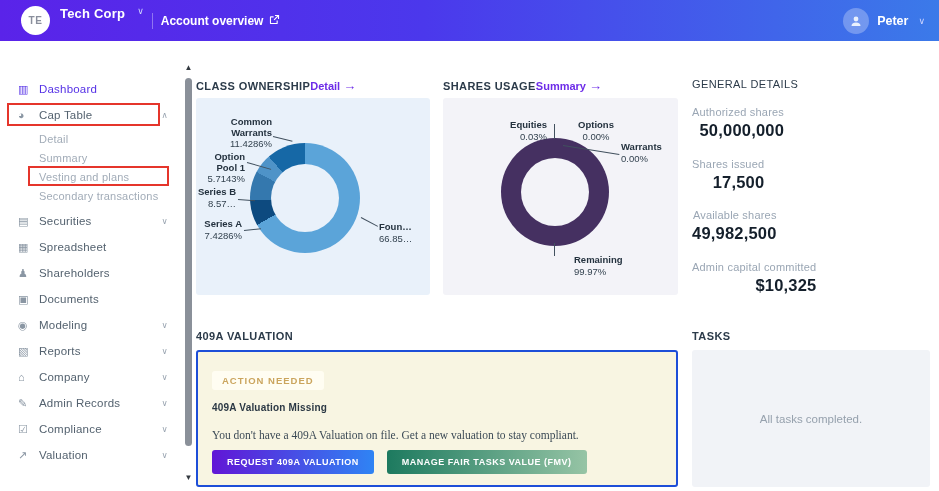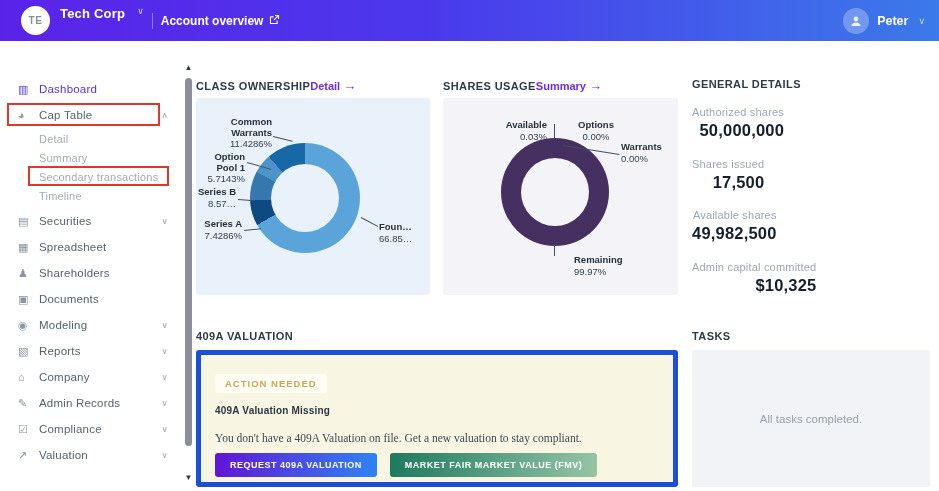--- a/index.html
+++ b/index.html
@@ -99,30 +99,30 @@
   .ln-op { left:51px;  top:64px;  width:25px; transform:rotate(16deg); }
   .ln-sb { left:42px;  top:101px; width:17px; transform:rotate(4deg); }
   .ln-sa { left:48px;  top:132px; width:17px; transform:rotate(-6deg); }
   .ln-f  { left:165px; top:119px; width:19px; transform:rotate(28deg); }
   .ln-eq { left:111px; top:26px;  width:1px; height:15px; }
   .ln-wr { left:120px; top:47px;  width:57px; transform:rotate(9deg); }
   .ln-rm { left:111px; top:145px; width:1px; height:13px; }
 
   
   .general { position:absolute; left:692px; top:78px; width:247px; }
-  .gd-title { font-size:11px; font-weight:bold; letter-spacing:.4px; color:#2c3b4a; }
+  .gd-title { font-size:11px; font-weight:normal; letter-spacing:.4px; color:#2c3b4a; }
   .gd-field { position:absolute; left:0;text-align:right; }
   .gd-label { font-size:11px; color:#9aa6b4; letter-spacing:.2px; }
   .gd-value { font-size:16.5px; font-weight:bold; color:#141f2b; margin-top:3px; letter-spacing:.2px; }
   .gd-f0 { top:28px; } .gd-f1 { top:80px; } .gd-f2 { top:131px; } .gd-f3 { top:183px; }
 
   
   .card-409a {
     left:196px; top:350px; width:482px; height:137px;
-    background:#f8f5e2; border:5px solid #1d4ed8;
+    background:#f8f5e2; border:2px solid #1d4ed8;
   }
   .badge {
     position:absolute; left:14px; top:19px; background:#fffdf2; border-radius:3px;
     padding:4px 10px; font-size:9.5px; font-weight:bold; letter-spacing:1px; color:#cba55e;
   }
   .v-heading { position:absolute; left:14px; top:50px; font-size:10px; font-weight:bold; color:#2b3844; letter-spacing:.2px; }
   .v-body { position:absolute; left:14px; top:77px; font-size:11.5px; color:#3c4a56;font-family:Liberation Serif, serif; }
   .v-buttons { position:absolute; left:14px; top:98px; display:flex; gap:13px; }
   .btn {
     border:none; border-radius:3px; color:#fff; font-family:inherit;
@@ -181,22 +181,22 @@
         <span class="sb-label">Dashboard</span>
       </div>
       <div class="sb-item">
         <span class="sb-icon">◕</span>
         <span class="sb-label">Cap Table</span>
         <span class="sb-chev">∧</span>
       </div>
       <div class="sb-sub">
         <div class="sb-subitem">Detail</div>
         <div class="sb-subitem">Summary</div>
+        <div class="sb-subitem">Vesting and plans</div>
         <div class="sb-subitem">Secondary transactions</div>
-        <div class="sb-subitem">Timeline</div>
       </div>
       <div class="sb-item">
         <span class="sb-icon">▤</span>
         <span class="sb-label">Securities</span>
         <span class="sb-chev">∨</span>
       </div>
       <div class="sb-item">
         <span class="sb-icon">▦</span>
         <span class="sb-label">Spreadsheet</span>
       </div>
@@ -292,21 +292,21 @@
     <div class="cline ln-op"></div>
     <div class="cline ln-sb"></div>
     <div class="cline ln-sa"></div>
     <div class="cline ln-f"></div>
   </div>
 
   <div class="card card-shares">
     <div class="donut donut-shares" style="background: conic-gradient(rgb(106, 84, 136) 0%, rgb(106, 84, 136) 0.03%, rgb(106, 84, 136) 0.03%, rgb(106, 84, 136) 0.03%, rgb(106, 84, 136) 0.03%, rgb(106, 84, 136) 0.03%, rgb(69, 48, 97) 0.03%, rgb(69, 48, 97) 100%);"></div>
     <div class="callouts">
         <div class="callout lbl-1-0">
-          <span class="c-name">Available</span>
+          <span class="c-name">Equities</span>
           <span class="c-pct">0.03%</span>
         </div>
         <div class="callout lbl-1-1">
           <span class="c-name">Options</span>
           <span class="c-pct">0.00%</span>
         </div>
         <div class="callout lbl-1-2">
           <span class="c-name">Warrants</span>
           <span class="c-pct">0.00%</span>
         </div>
@@ -342,21 +342,21 @@
 
   <div class="section-header hdr-409a">
     <span>409A VALUATION</span>
   </div>
   <div class="card card-409a">
     <div class="badge">ACTION NEEDED</div>
     <div class="v-heading">409A Valuation Missing</div>
     <div class="v-body">You don't have a 409A Valuation on file. Get a new valuation to stay compliant.</div>
     <div class="v-buttons">
       <button class="btn btn-request">REQUEST 409A VALUATION</button>
-      <button class="btn btn-manage">MARKET FAIR MARKET VALUE (FMV)</button>
+      <button class="btn btn-manage">MANAGE FAIR TASKS VALUE (FMV)</button>
     </div>
   </div>
 
   <div class="section-header hdr-tasks">
     <span>TASKS</span>
   </div>
   <div class="card card-tasks">
     <span class="tasks-empty">All tasks completed.</span>
   </div>
 

